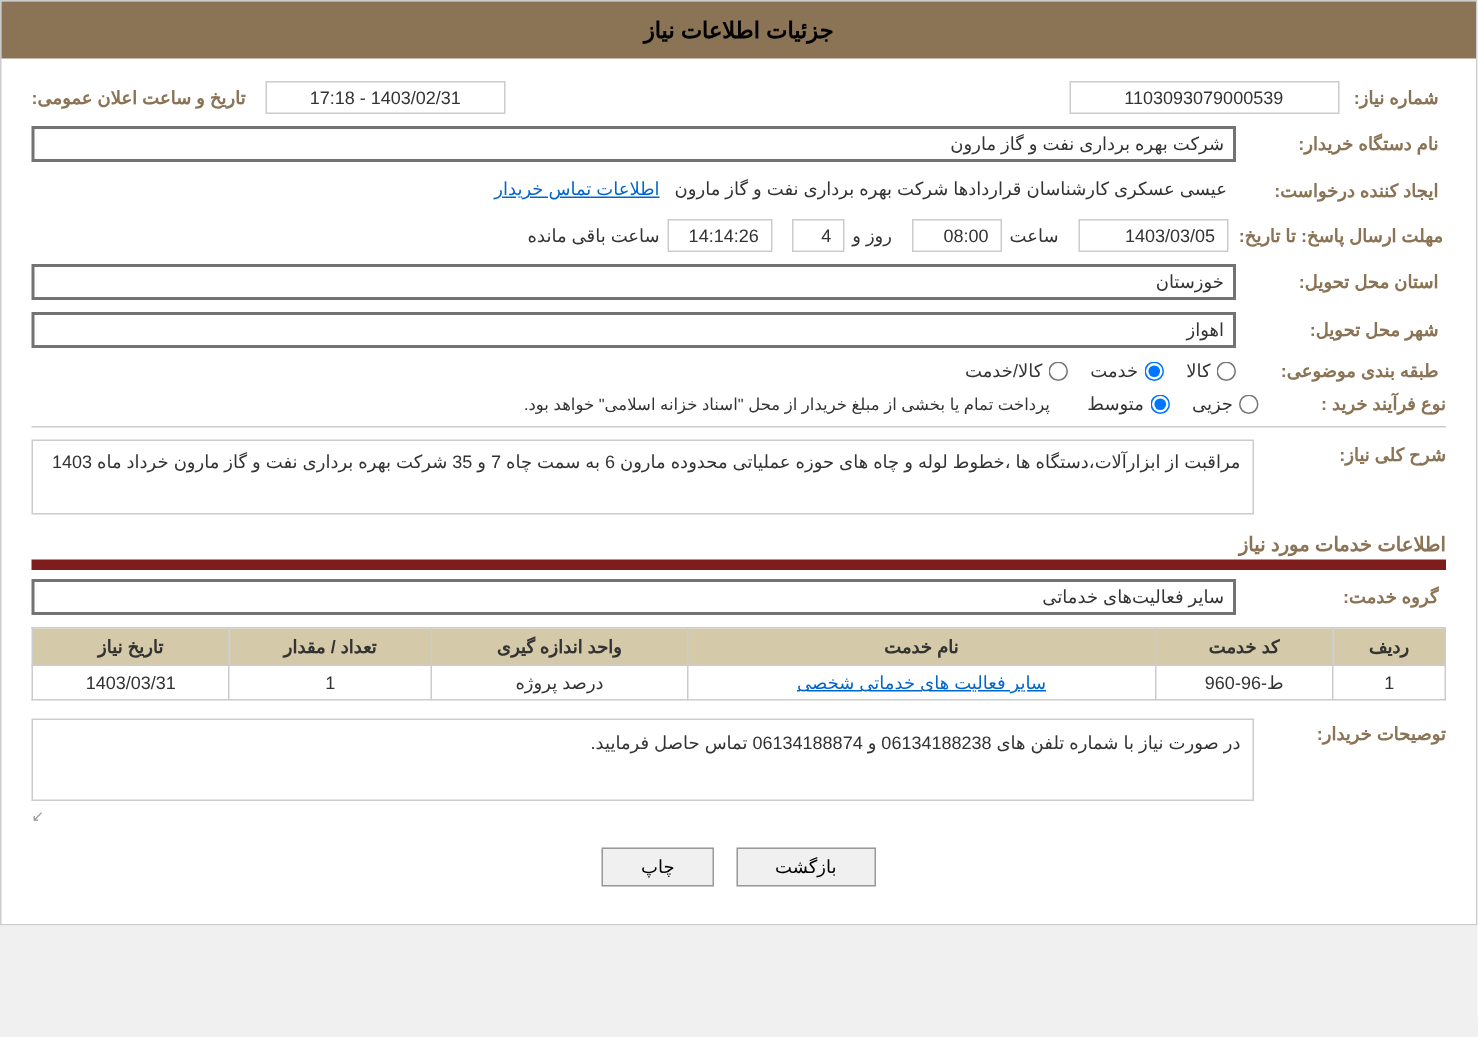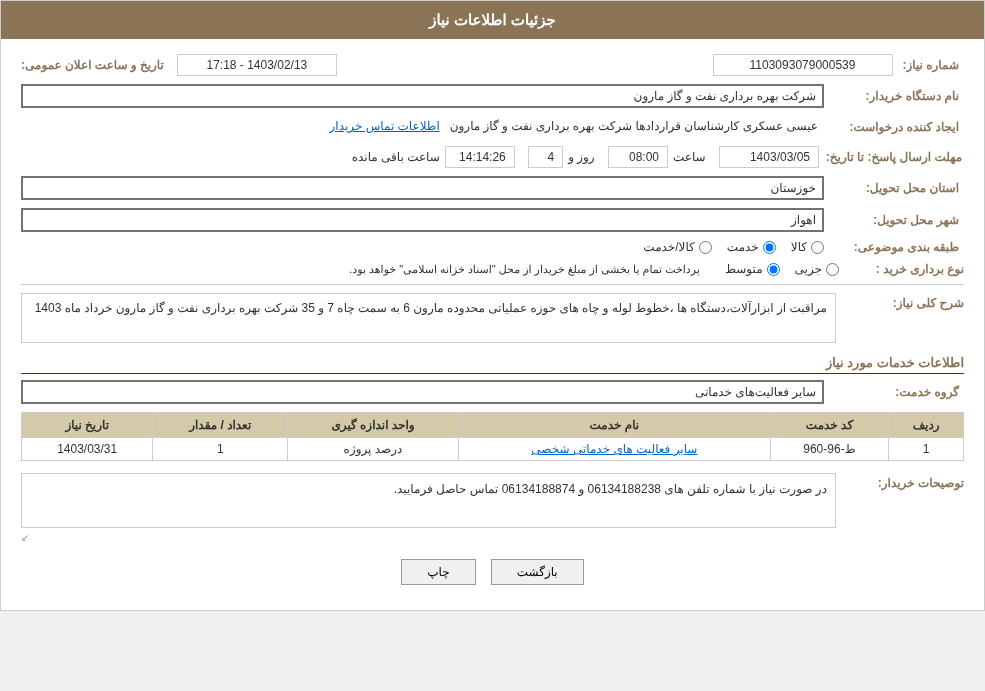--- a/index.html
+++ b/index.html
@@ -11,21 +11,21 @@
       color: #333;
     }
     .page-container {
       max-width: 985px;
       margin: 0 auto;
       background: #fff;
       border: 1px solid #ccc;
     }
     .page-header {
       background: #8B7355;
-      color: #ffffff;
+      color: #000000;
       text-align: center;
       padding: 10px 20px;
       font-size: 15px;
       font-weight: bold;
     }
     .content {
       padding: 15px 20px;
     }
     .field-row {
       display: flex;
@@ -123,21 +123,21 @@
     }
     .data-table tr:nth-child(even) {
       background: #f9f9f9;
     }
     
     .section-header {
       color: #8B7355;
       font-weight: bold;
       font-size: 13px;
       margin: 12px 0 6px 0;
-      border-bottom: 1px solid #7f1d1d;
+      border-bottom: 7px solid #7f1d1d;
       padding-bottom: 3px;
     }
     
     .sharh-row {
       display: flex;
       align-items: flex-start;
       margin-bottom: 8px;
       gap: 8px;
     }
     .sharh-label {
@@ -227,21 +227,21 @@
   </div>
 
   <div class="content">
 
     <div class="top-row">
 
       <span class="label">شماره نیاز:</span>
       <span class="value-box" style="min-width:180px;">1103093079000539</span>
 
       <div style="flex:1; display:flex; align-items:center; justify-content:flex-end; gap:8px;">
-        <span class="value-box" style="min-width:160px;">1403/02/13 - 17:18</span>
+        <span class="value-box" style="min-width:160px;">1403/02/31 - 17:18</span>
         <span class="label">تاریخ و ساعت اعلان عمومی:</span>
       </div>
     </div>
 
     <div class="field-row">
       <span class="field-label">نام دستگاه خریدار:</span>
       <span class="field-value">شرکت بهره برداری نفت و گاز مارون</span>
     </div>
 
     <div class="field-row">
@@ -289,21 +289,21 @@
           <label>خدمت</label>
         </div>
         <div class="radio-item">
           <input type="radio" name="tabaqe" style="">
           <label>کالا/خدمت</label>
         </div>
       </div>
     </div>
 
     <div class="noe-farayand-row">
-      <span class="label" style="min-width:120px; color:#8B7355; font-weight:bold;">نوع برداری خرید :</span>
+      <span class="label" style="min-width:120px; color:#8B7355; font-weight:bold;">نوع فرآیند خرید :</span>
       <div class="radio-group">
         <div class="radio-item">
           <input type="radio" name="farayand" style="">
           <label>جزیی</label>
         </div>
         <div class="radio-item">
           <input type="radio" name="farayand" checked="" style="">
           <label>متوسط</label>
         </div>
       </div>

